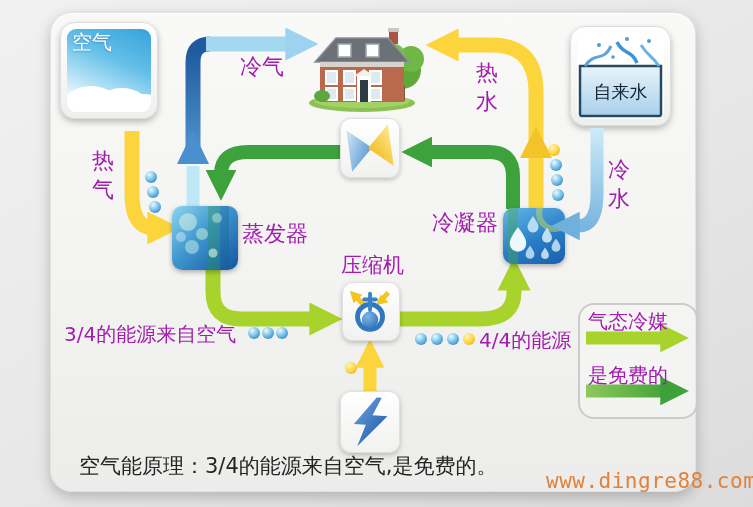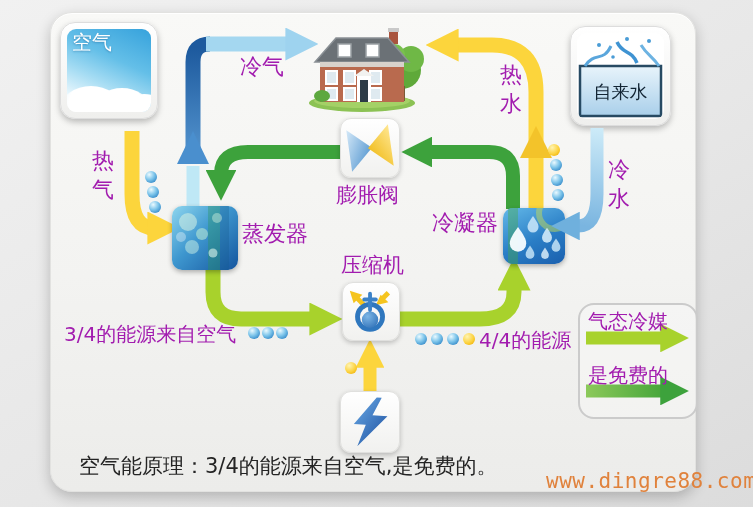--- a/index.html
+++ b/index.html
@@ -285,23 +285,22 @@
 
   <div class="dot b" style="left:415px;top:333px;"></div>
   <div class="dot b" style="left:431px;top:333px;"></div>
   <div class="dot b" style="left:447px;top:333px;"></div>
   <div class="dot y" style="left:463px;top:333px;"></div>
 
   <div class="dot y" style="left:345px;top:362px;"></div>
 
   <div class="lbl v f22" style="left:92px;top:146px;">热气</div>
   <div class="lbl f22" style="left:240px;top:52px;">冷气</div>
-  <div class="lbl v f22" style="left:500px;top:60px;">热水</div>
+  <div class="lbl v f22" style="left:476px;top:60px;font-family:Liberation Mono, monospace;">热水</div>
   <div class="lbl v f22" style="left:608px;top:155px;">冷水</div>
-  <div class="lbl f21" style="left:336px;top:181px;">膨胀阀</div>
   <div class="lbl f22" style="left:242px;top:219px;">蒸发器</div>
   <div class="lbl f22" style="left:432px;top:208px;">冷凝器</div>
   <div class="lbl f21" style="left:341px;top:251px;">压缩机</div>
   <div class="lbl f20" style="left:64px;top:321px;">3/4的能源来自空气</div>
   <div class="lbl f20" style="left:479px;top:327px;">4/4的能源</div>
   <div class="lbl f20" style="left:588px;top:308px;">气态冷媒</div>
   <div class="lbl f20" style="left:588px;top:362px;">是免费的</div>
   <div id="note" class="lbl">空气能原理：3/4的能源来自空气,是免费的。</div>
   <div id="watermark" class="lbl">www.dingre88.com</div>
 </div>

